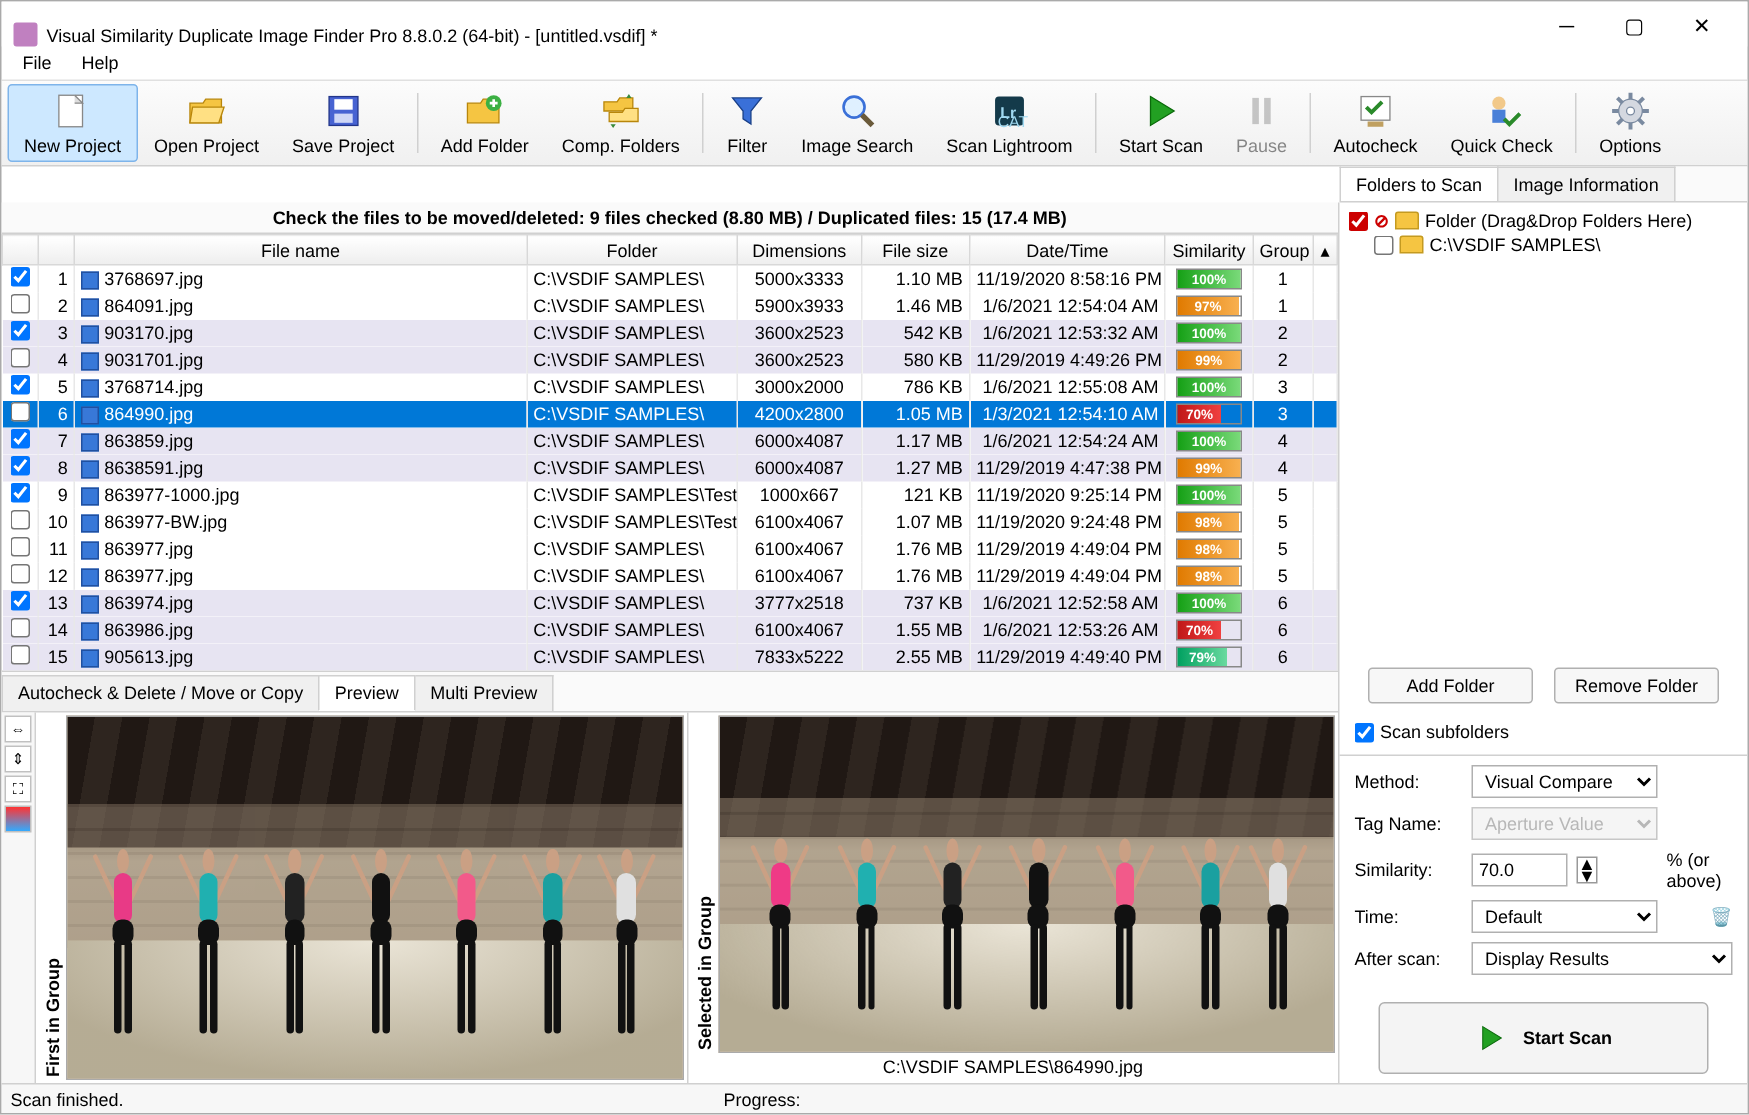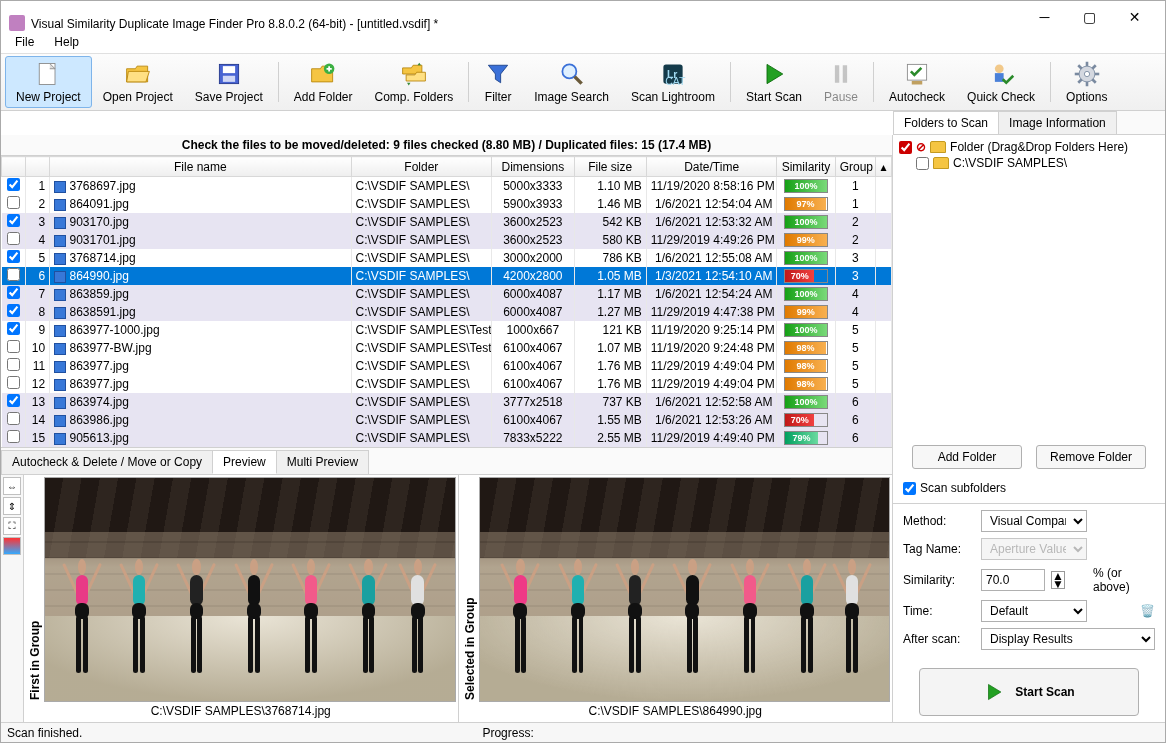--- a/index.html
+++ b/index.html
@@ -593,21 +593,20 @@
                   <div class="armR"></div>
                   <div class="head"></div>
                   <div class="torso" style="background:#e0e0e0"></div>
                   <div class="shorts"></div>
                   <div class="legL"></div>
                   <div class="legR"></div>
                 </div>
             </div>
           </div>
         </div>
-        <div class="preview-path">C:\VSDIF SAMPLES\3768714.jpg</div>
       </div>
       <div class="preview-col">
         <div class="preview-body">
           <div class="vlabel">Selected in Group</div>
           <div class="preview-img">
             <div class="gym">
                 <div class="brick"></div>
                 <div class="floor"></div>
               <div class="dancer" style="left:5%">
                   <div class="armL"></div>
@@ -724,21 +723,21 @@
         <div class="spin">
             <input type="text" value="70.0" style="">
             <span style="display:flex;flex-direction:column;font-size:7px;line-height:8px;border:1px solid #999;">
               <span>▲</span>
               <span>▼</span>
             </span>
           </div>
         <span>%  (or above)</span>
 
         <label>Time:</label>
-        <select style="width:106px"><option>Default</option></select>
+        <select style="width:124px"><option>Default</option></select>
         <span style="justify-self:end">🗑️</span>
 
         <label>After scan:</label>
         <select style="grid-column:2/4"><option>Display Results</option></select>
       </div>
       <button class="start-scan">
         <svg class="play" width="22" height="22" viewBox="0 0 32 32">
             <path d="M8 5l18 11L8 27z"></path>
           </svg>
         <span>Start Scan</span>

